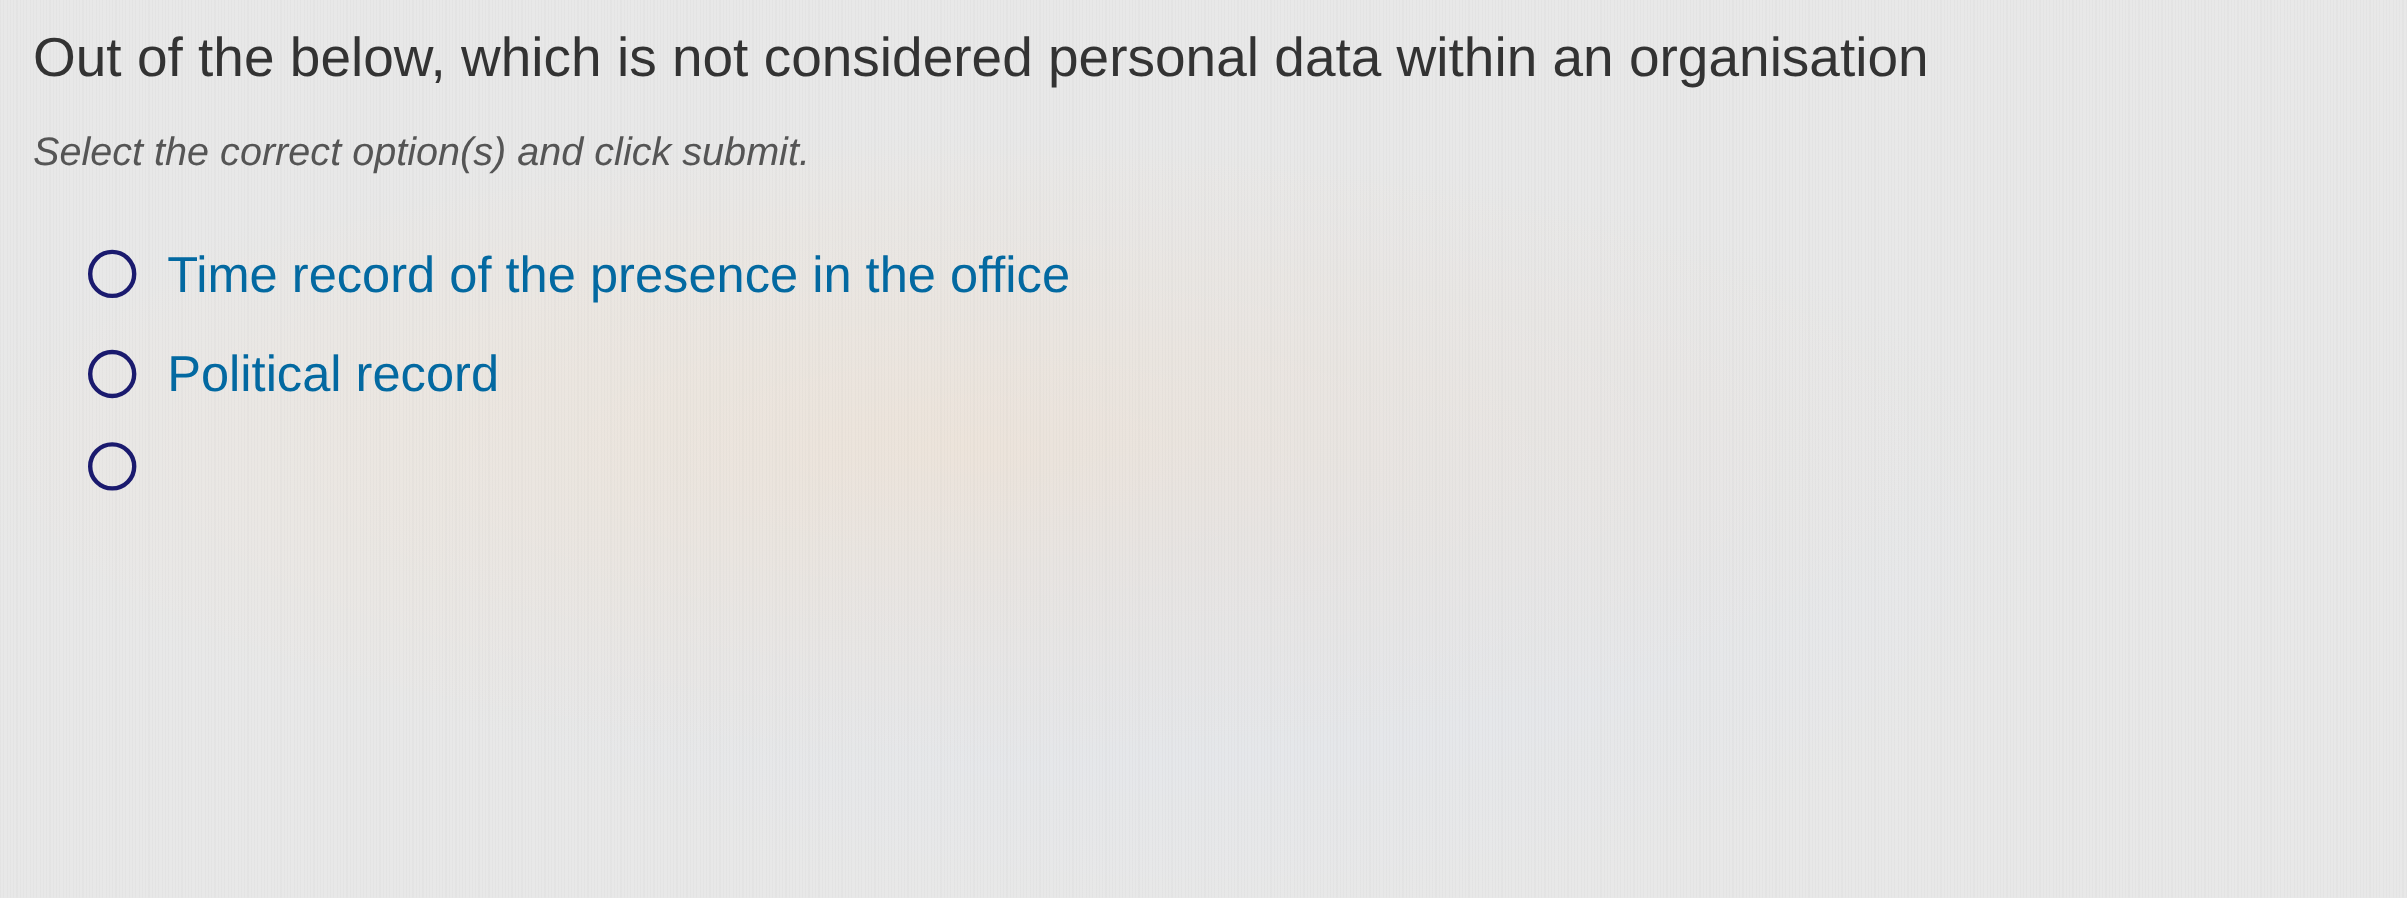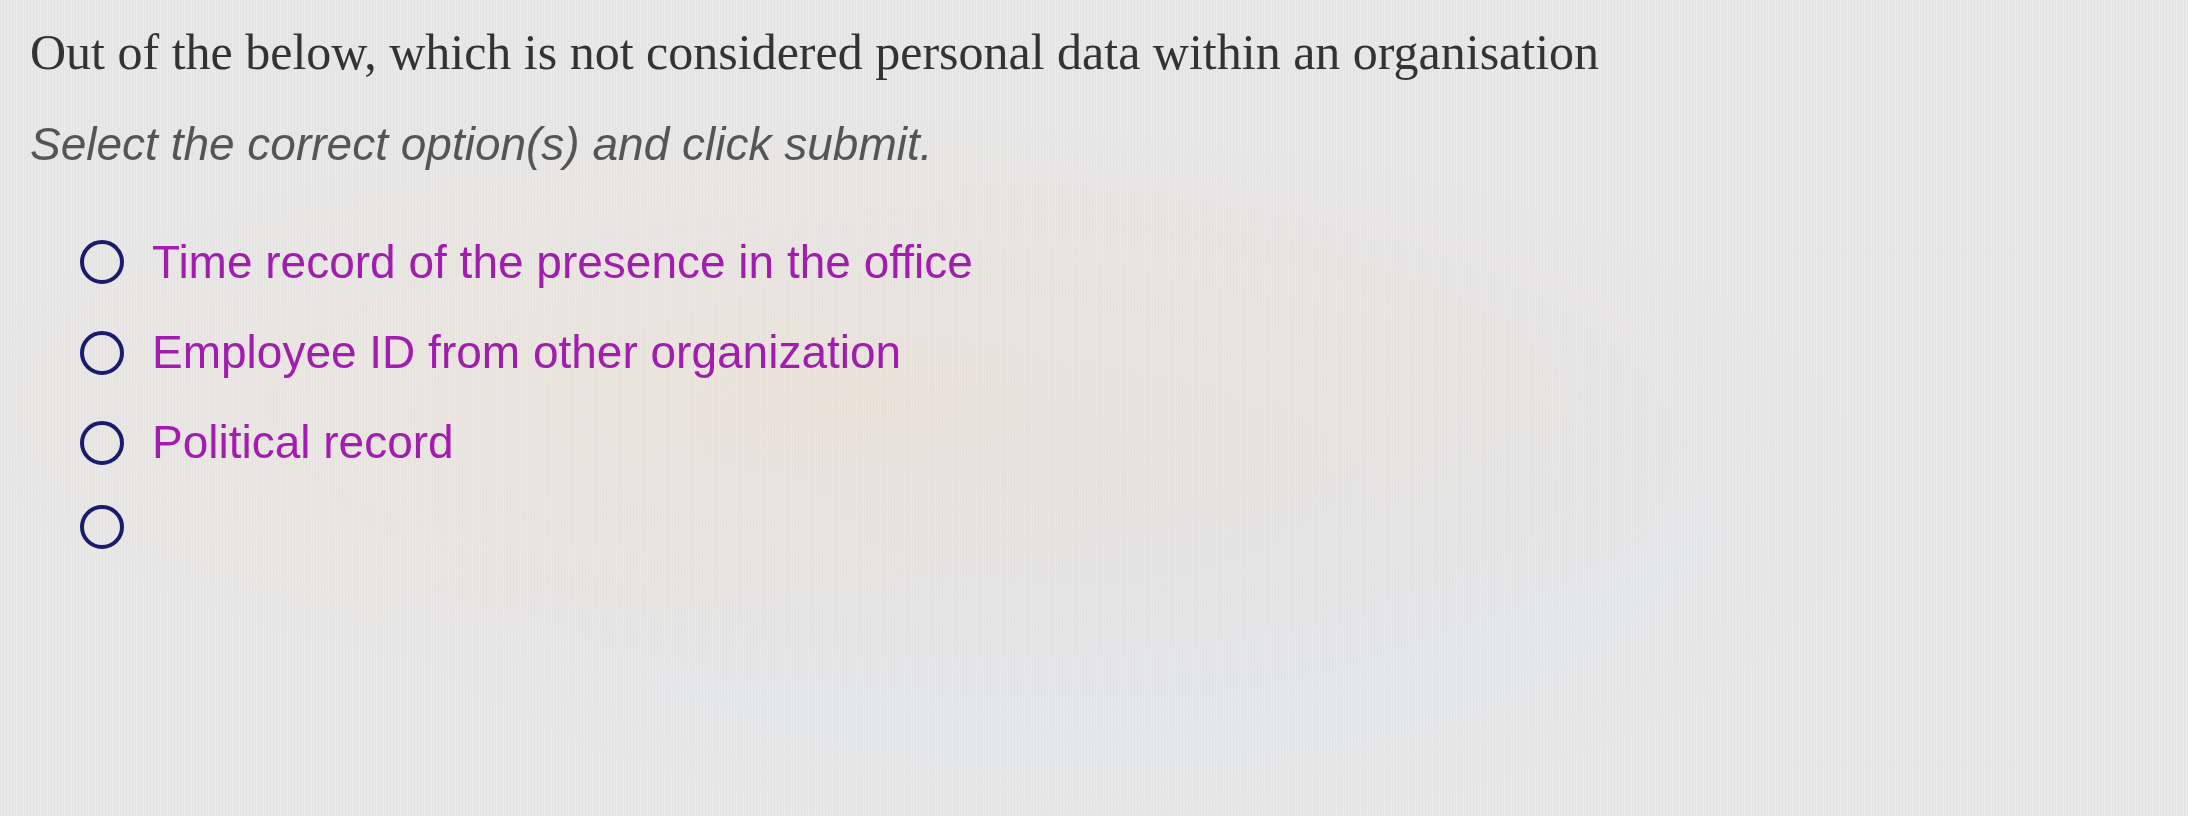--- a/index.html
+++ b/index.html
@@ -18,24 +18,23 @@
       height: 816px;
       padding: 20px 30px;
       color: #2a2a2a;
     }
     .question-text {
       font-size: 50px;
       font-weight: 400;
       color: #333;
       margin-bottom: 30px;
       line-height: 1.3;
-      font-family: Liberation Serif, serif;
     }
     .instruction-text {
-      font-size: 46px;
+      font-size: 36px;
       font-style: italic;
       color: #555;
       margin-bottom: 60px;
       line-height: 1.3;
       margin-top: 17px;
     }
     .options-container {
       padding-left: 50px;
     }
     .option-item {
@@ -48,41 +47,37 @@
       width: 44px;
       height: 44px;
       border: 4px solid #1a1a6e;
       border-radius: 50%;
       margin-right: 28px;
       flex-shrink: 0;
       background: transparent;
     }
     .option-label {
       font-size: 46px;
-      color: #a21caf;
+      color: #0369a1;
       line-height: 1.2;
     }
   </style>
 </head>
 <body>
 
 <div>
   <div class="question-text">Out of the below, which is not considered personal data within an organisation</div>
   <div class="instruction-text">Select the correct option(s) and click submit.</div>
 
   <div class="options-container">
     <div class="option-item">
       <span class="radio-circle"></span>
       <span class="option-label">Time record of the presence in the office</span>
     </div>
     <div class="option-item">
       <span class="radio-circle"></span>
-      <span class="option-label">Employee ID from other organization</span>
-    </div>
-    <div class="option-item">
-      <span class="radio-circle"></span>
       <span class="option-label">Political record</span>
     </div>
     <div class="option-item">
       <span class="radio-circle"></span>
     </div>
   </div>
 </div>
 
 </body></html>

